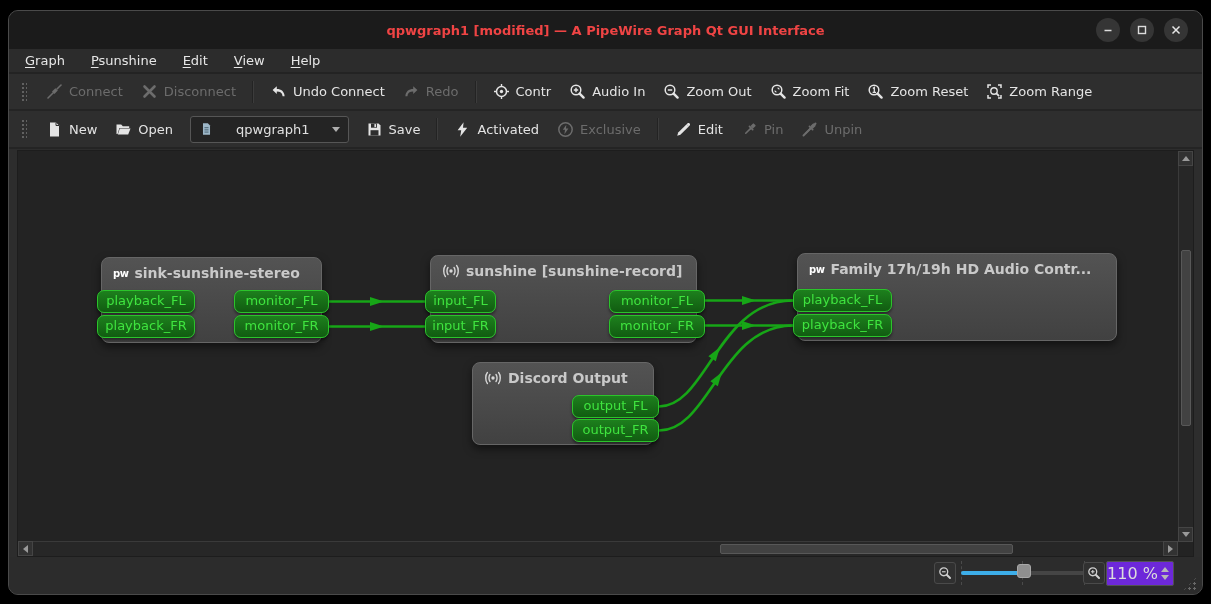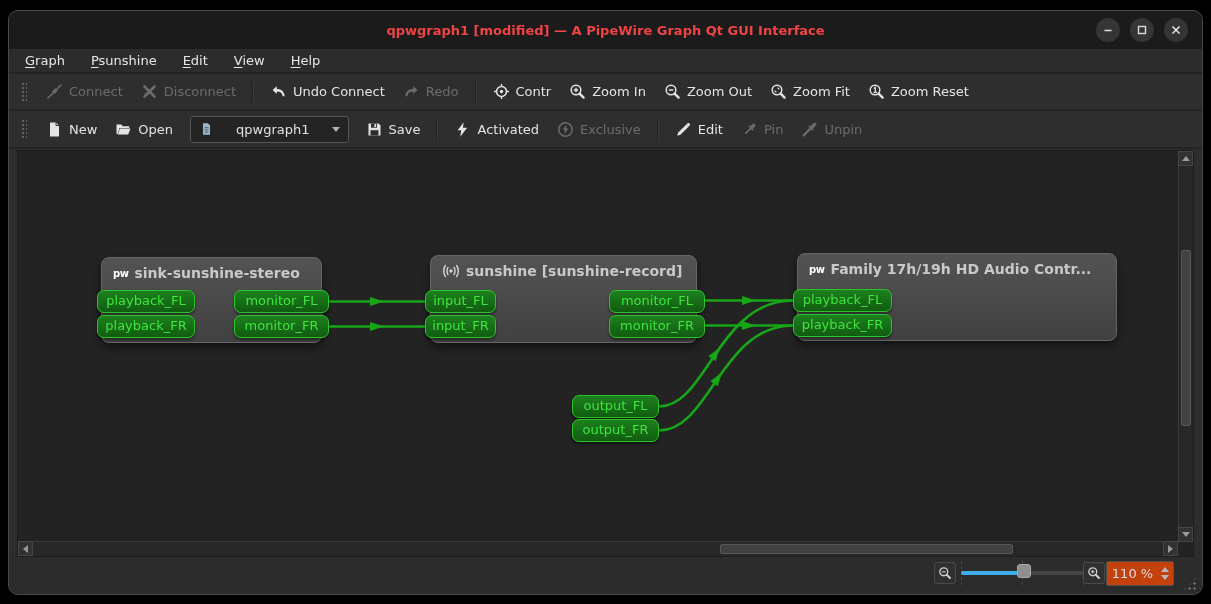--- a/index.html
+++ b/index.html
@@ -64,22 +64,22 @@
   
   .statusbar{position:absolute;left:0;right:0;top:546px;height:39px;background:#2c2c2c}
   .zbtn{position:absolute;top:5px;width:22px;height:22px;background:#303030;border:1px solid #4a4a4a;
         border-radius:3px;display:flex;align-items:center;justify-content:center;color:#cfcfcf}
   .slider{position:absolute;left:952px;top:0;width:124px;height:32px}
   .slider-track{position:absolute;left:0;right:0;top:14px;height:4px;background:#454545;border-radius:2px}
   .slider-fill{position:absolute;left:0;top:14px;height:4px;width:60px;background:#3daee9;border-radius:2px}
   .slider-handle{position:absolute;left:56px;top:7px;width:14px;height:14px;background:#8f8f8f;
                  border:1px solid #a8a8a8;border-radius:3px}
   .tick{position:absolute;top:4px;width:1px;height:24px;border-left:1px dashed #4a4a4a}
-  .spinbox{position:absolute;left:1097px;top:4px;width:68px;height:25px;background:#c2410c;
-           border:1px solid #525252;border-radius:2px;display:flex;align-items:center;color:#dcdcdc;font-size:13px}
+  .spinbox{position:absolute;left:1097px;top:4px;width:68px;height:25px;background:#6d28d9;
+           border:1px solid #525252;border-radius:2px;display:flex;align-items:center;color:#dcdcdc;font-size:16px}
   .spinval{flex:1;text-align:center}
   .spincol{width:15px;display:flex;flex-direction:column;align-items:center;gap:3px;padding-right:2px}
   .spin-up{width:0;height:0;border-left:4px solid transparent;border-right:4px solid transparent;border-bottom:5px solid #b8b8b8}
   .spin-down{width:0;height:0;border-left:4px solid transparent;border-right:4px solid transparent;border-top:5px solid #b8b8b8}
   .grip{position:absolute;right:4px;bottom:4px;width:16px;height:16px;
         background-image:radial-gradient(circle,#6a6a6a 1.2px,transparent 1.4px);background-size:5px 5px;
         clip-path:polygon(100% 0,100% 100%,0 100%)}
 </style>
 </head>
 <body>
@@ -154,21 +154,21 @@
           <path d="M8.5 1 V3 M8.5 14 V16 M1 8.5 H3 M14 8.5 H16" stroke="currentColor" stroke-width="1.4"></path>
         </svg>
       <span>Contr</span>
     </div>
     <div class="tbtn">
       <svg width="17" height="17" viewBox="0 0 17 17">
           <circle cx="7" cy="7" r="4.8" fill="none" stroke="currentColor" stroke-width="1.5"></circle>
           <path d="M10.6 10.6 L14.6 14.6" stroke="currentColor" stroke-width="2.4" stroke-linecap="round"></path>
           <path d="M7 4.8 V9.2 M4.8 7 H9.2" stroke="currentColor" stroke-width="1.4"></path>
         </svg>
-      <span>Zoom In</span>
+      <span>Audio In</span>
     </div>
     <div class="tbtn">
       <svg width="17" height="17" viewBox="0 0 17 17">
           <circle cx="7" cy="7" r="4.8" fill="none" stroke="currentColor" stroke-width="1.5"></circle>
           <path d="M10.6 10.6 L14.6 14.6" stroke="currentColor" stroke-width="2.4" stroke-linecap="round"></path>
           <path d="M4.8 7 H9.2" stroke="currentColor" stroke-width="1.4"></path>
         </svg>
       <span>Zoom Out</span>
     </div>
     <div class="tbtn">
@@ -179,20 +179,28 @@
         </svg>
       <span>Zoom Fit</span>
     </div>
     <div class="tbtn">
       <svg width="17" height="17" viewBox="0 0 17 17">
           <circle cx="7" cy="7" r="4.8" fill="none" stroke="currentColor" stroke-width="1.5"></circle>
           <path d="M10.6 10.6 L14.6 14.6" stroke="currentColor" stroke-width="2.4" stroke-linecap="round"></path>
           <path d="M5.9 5.6 L7.3 4.5 V9.4 M5.6 9.4 H9" stroke="currentColor" stroke-width="1.3" fill="none"></path>
         </svg>
       <span>Zoom Reset</span>
+    </div>
+    <div class="tbtn">
+      <svg width="17" height="17" viewBox="0 0 17 17">
+          <path d="M2 5 V2 H5 M12 2 H15 V5 M15 12 V15 H12 M5 15 H2 V12" stroke="currentColor" stroke-width="1.5" fill="none"></path>
+          <circle cx="8" cy="8" r="3.2" fill="none" stroke="currentColor" stroke-width="1.4"></circle>
+          <path d="M10.4 10.4 L12.6 12.6" stroke="currentColor" stroke-width="1.8" stroke-linecap="round"></path>
+        </svg>
+      <span>Zoom Range</span>
     </div>
   </div>
 
   <div class="toolbar" id="toolbar-file">
     <div class="handle"></div>
     <div class="tbtn">
       <svg width="17" height="17" viewBox="0 0 17 17">
           <path d="M4 1.5 H10 L13 4.5 V15.5 H4 Z" fill="currentColor"></path>
           <path d="M10 1.5 V4.5 H13" fill="none" stroke="#2e2e2e" stroke-width="1"></path>
         </svg>
@@ -281,20 +289,29 @@
             <circle cx="9" cy="8" r="1.7" fill="#d8d8d8"></circle>
             <path d="M6 4.5 C4.6 6.3 4.6 9.7 6 11.5 M3.4 2.5 C1.2 5 1.2 11 3.4 13.5 M12 4.5 C13.4 6.3 13.4 9.7 12 11.5 M14.6 2.5 C16.8 5 16.8 11 14.6 13.5" stroke="#d8d8d8" stroke-width="1.4" fill="none" stroke-linecap="round"></path>
           </svg>
         <span>sunshine [sunshine-record]</span>
       </div>
     </div>
     <div class="node" style="left:779px;top:102px;width:320px;height:88px">
       <div class="node-title">
         <span class="pw">pw</span>
         <span>Family 17h/19h HD Audio Contr...</span>
+      </div>
+    </div>
+    <div class="node" style="left:454px;top:211px;width:182px;height:83px">
+      <div class="node-title">
+        <svg width="18" height="16" viewBox="0 0 18 16">
+            <circle cx="9" cy="8" r="1.7" fill="#d8d8d8"></circle>
+            <path d="M6 4.5 C4.6 6.3 4.6 9.7 6 11.5 M3.4 2.5 C1.2 5 1.2 11 3.4 13.5 M12 4.5 C13.4 6.3 13.4 9.7 12 11.5 M14.6 2.5 C16.8 5 16.8 11 14.6 13.5" stroke="#d8d8d8" stroke-width="1.4" fill="none" stroke-linecap="round"></path>
+          </svg>
+        <span>Discord Output</span>
       </div>
     </div>
 
     <svg class="wires" width="1177" height="407">
       <g stroke="#17a617" stroke-width="2.6" fill="none">
         <path d="M311 150.5 H407"></path>
         <path d="M311 175.5 H407"></path>
         <path d="M687 149.5 H775"></path>
         <path d="M687 174.5 H775"></path>
         <path d="M641 255.5 C689 255.5 700 149.5 775 149.5"></path>

